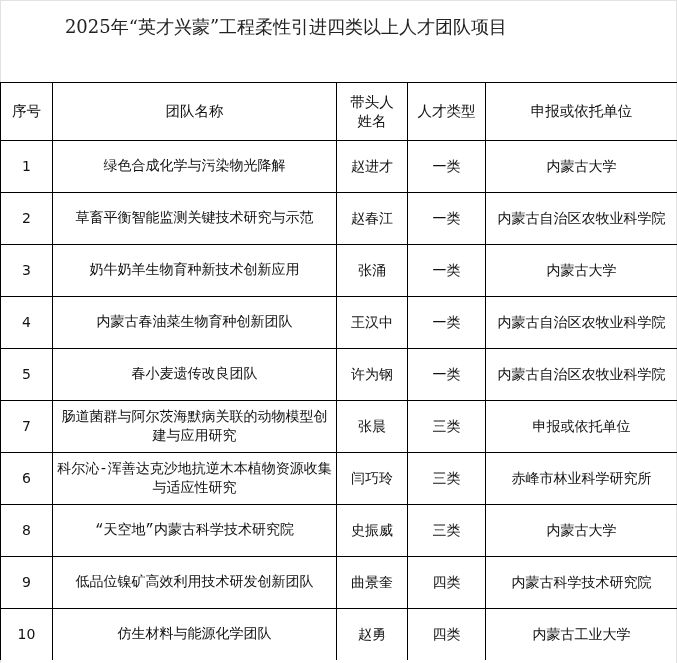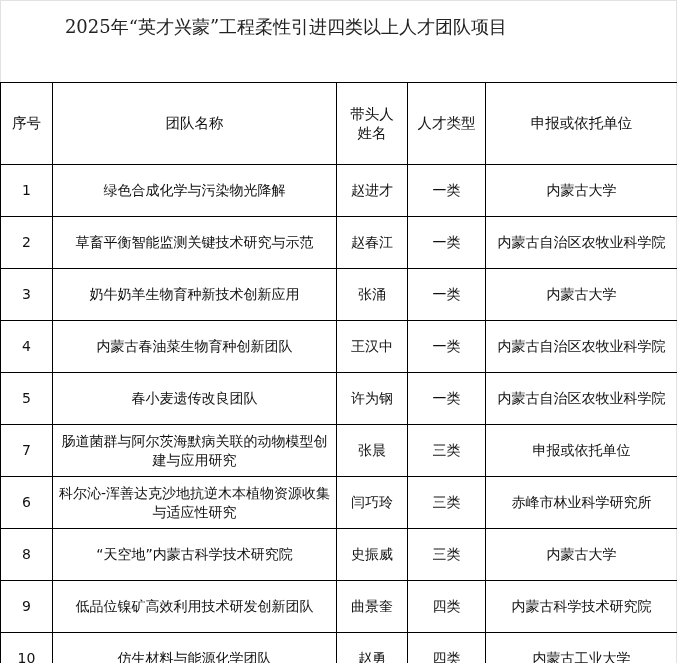--- a/index.html
+++ b/index.html
@@ -8,21 +8,21 @@
   .page { position:absolute; left:0; top:0; width:675px; height:663px;
           border-left:1px solid #e2e2e2; border-right:1px solid #e2e2e2; border-top:1px solid #e2e2e2; }
   .title { position:absolute; left:0; top:14px; width:572px; text-align:center;
            font-family:"DejaVu Serif", "Liberation Serif", serif; font-size:18px; line-height:25px; color:#222; }
   table { position:absolute; left:0; top:82px; border-collapse:collapse; table-layout:fixed; width:677px; }
   td, th { border:1.5px solid #000; text-align:center; vertical-align:middle; padding:0 2px;
            font-size:14px; font-weight:normal; color:#111; line-height:19px; }
   th { height:49px; font-size:14.5px; }
   td { height:51px; }
   td.num { font-size:14px; }
-  td.wrap { line-height:19px; }
+  td.wrap { line-height:19px;font-family:Liberation Mono, monospace; }
   tr:last-child td { border-bottom:none; }
 </style>
 </head>
 <body>
 
 <div class="page"></div>
 
 <div class="title">
   <div>2025年“英才兴蒙”工程柔性引进四类以上人才团队项目</div>
 </div>
@@ -32,21 +32,21 @@
     <col style="width:52px">
     <col style="width:284px">
     <col style="width:71px">
     <col style="width:78px">
     <col style="width:192px">
   </colgroup>
   <thead>
     <tr>
       <th>序号</th>
       <th>团队名称</th>
-      <th style="padding:16px 12px;"><span>带头人姓名</span></th>
+      <th style="padding:4px 12px;"><span>带头人姓名</span></th>
       <th>人才类型</th>
       <th>申报或依托单位</th>
     </tr>
   </thead>
   <tbody id="rows">
       <tr>
         <td class="num">1</td>
         <td class="wrap">绿色合成化学与污染物光降解</td>
         <td>赵进才</td>
         <td>一类</td>

